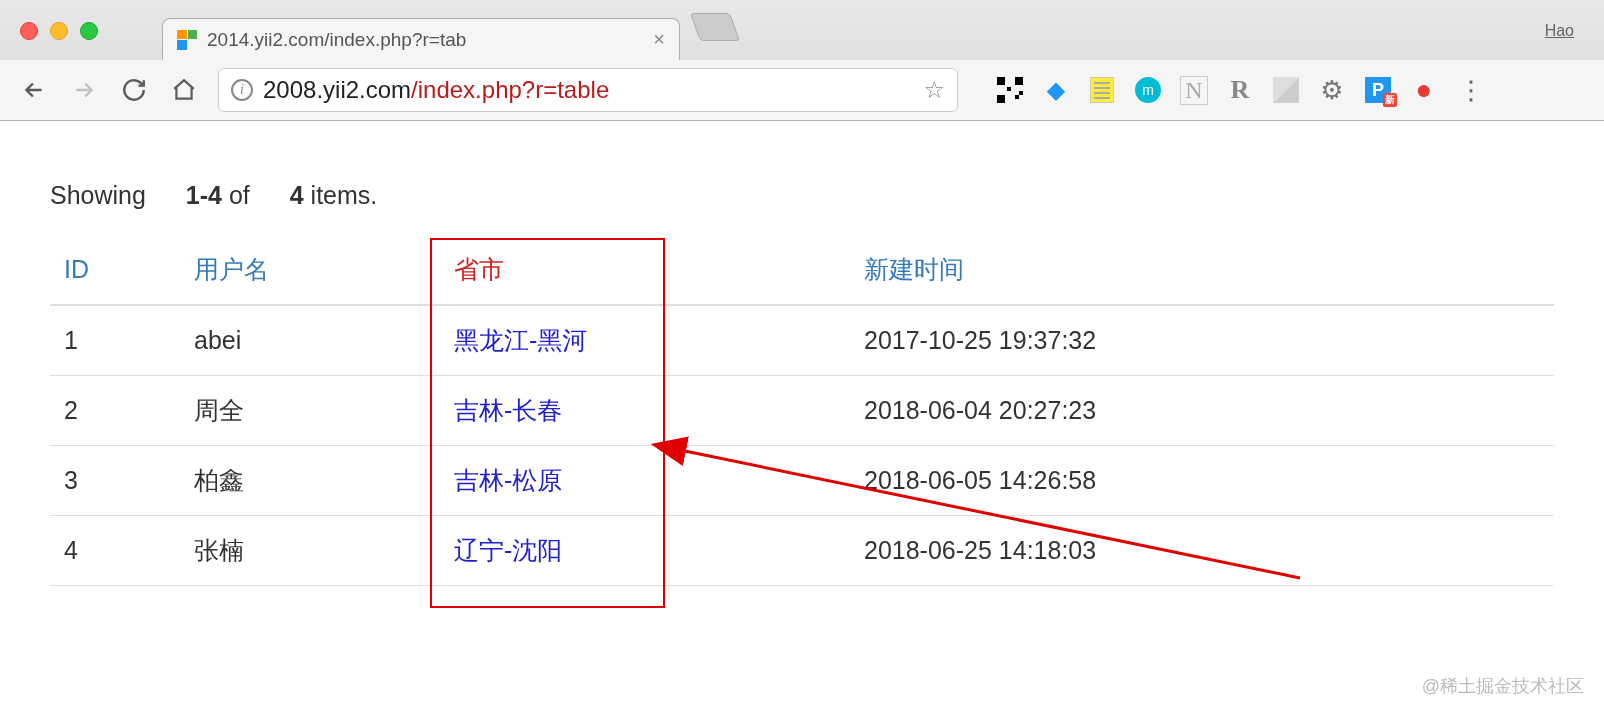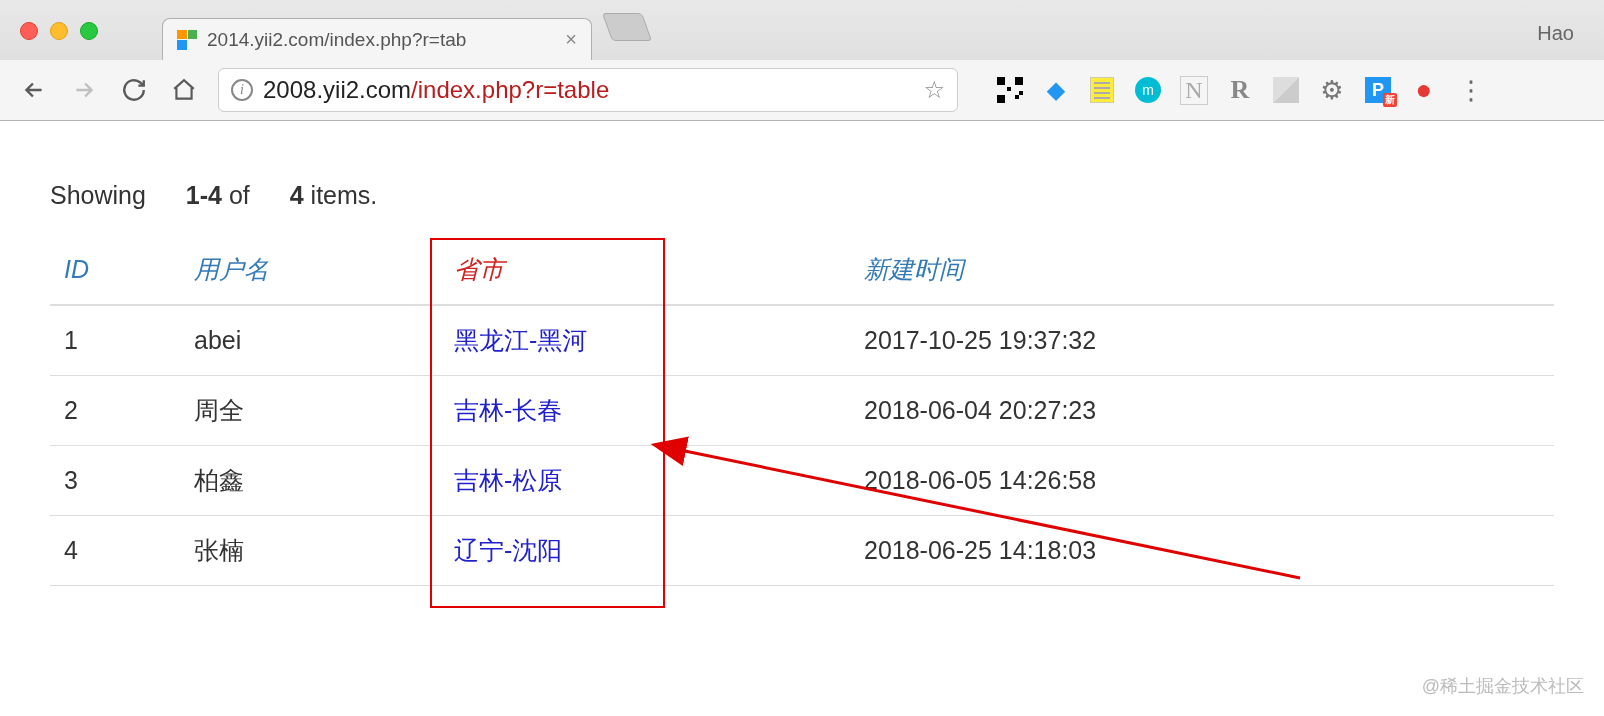--- a/index.html
+++ b/index.html
@@ -36,21 +36,21 @@
     .tl-red { background: #ff5f57; border: 1px solid #e33e32; }
     .tl-yellow { background: #ffbd2e; border: 1px solid #e1a116; }
     .tl-green { background: #28c940; border: 1px solid #17a82b; }
     .tab {
       margin-left: 150px;
       background: #f5f5f5;
       border: 1px solid #b0b0b0;
       border-bottom: none;
       border-radius: 8px 8px 0 0;
       height: 42px;
-      width: 430px;
+      width: 518px;
       display: flex;
       align-items: center;
       padding: 0 14px;
       gap: 10px;
       font-size: 19px;
       color: #555;
     }
     .tab-favicon {
       width: 20px; height: 20px;
       display: grid;
@@ -70,22 +70,23 @@
       border: 1px solid #aaa;
       border-radius: 4px;
       transform: skewX(20deg);
       align-self: center;
       margin-bottom: 6px;
     }
     .profile-name {
       position: absolute;
       right: 30px;
       top: 22px;
-      font-size: 20px;
+      font-size: 16px;
       color: #666;
+      text-decoration: underline;
     }
     .address-bar-row {
       height: 60px;
       display: flex;
       align-items: center;
       padding: 0 18px;
       gap: 18px;
       background: #f5f5f5;
     }
     .nav-icon {
@@ -178,21 +179,20 @@
       font-weight: normal;
     }
     thead th {
       border-top: none;
       border-bottom: 2px solid #ddd;
     }
     thead th a {
       color: #337ab7;
       text-decoration: none;
       cursor: pointer;
-      font-style: italic;
     }
     tbody tr:last-child td {
       border-bottom: 1px solid #ddd;
     }
     .col-id { width: 130px; }
     .col-user { width: 260px; }
     .col-prov { width: 410px; }
     .col-time { width: auto; }
     .prov-cell { color: #2020cc; }
     .highlight-col-header { color: #d02020 !important; }

